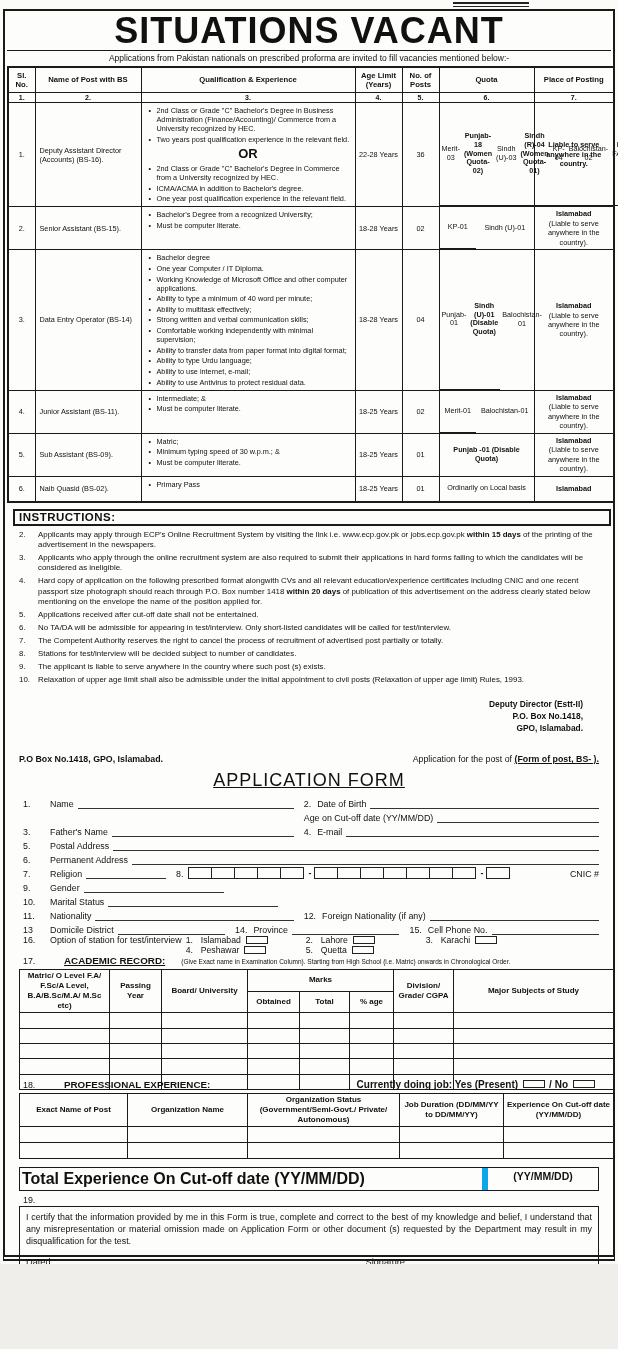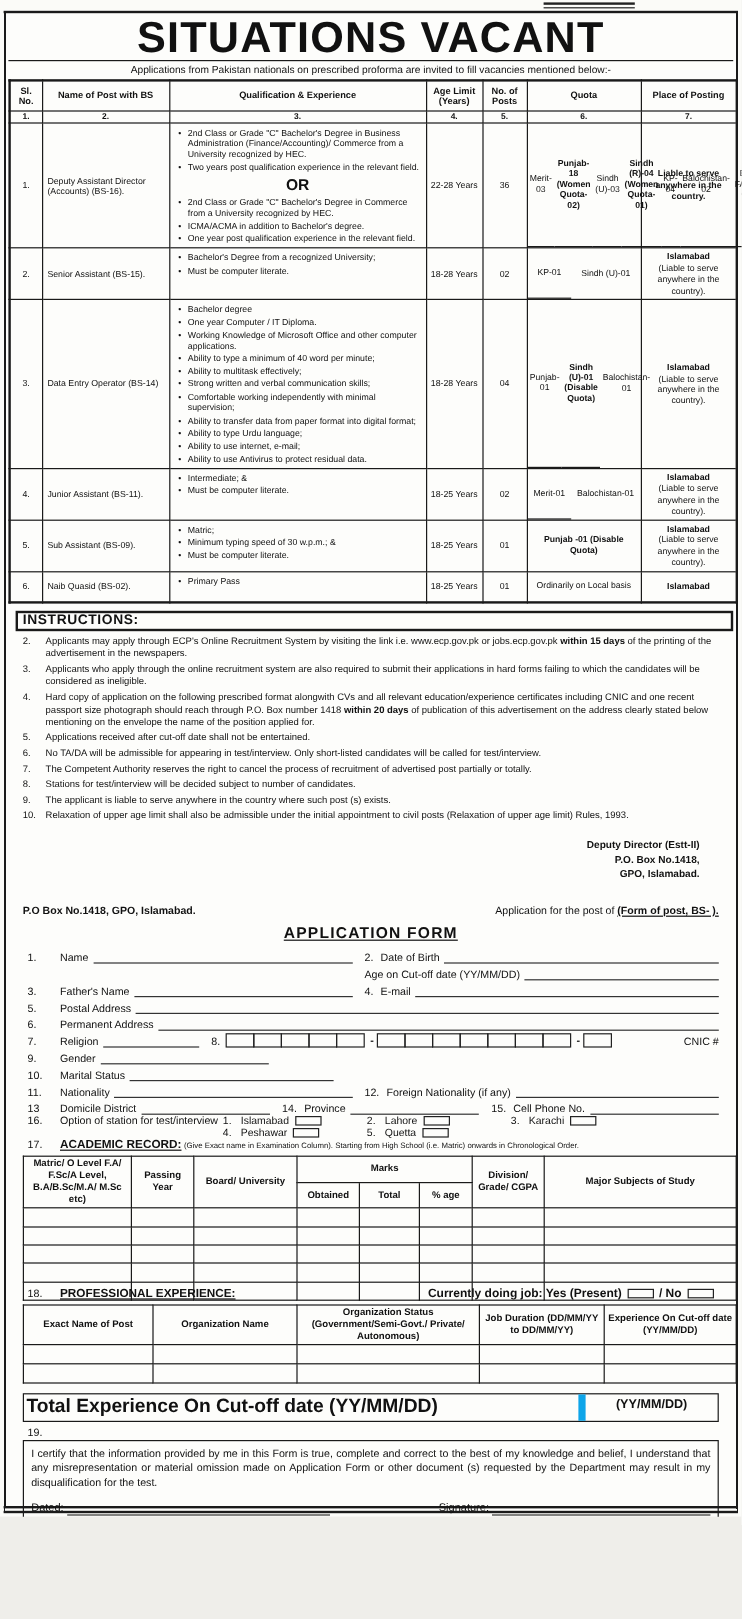--- a/index.html
+++ b/index.html
@@ -40,21 +40,21 @@
   .instr-item { display:flex; font-size:7.9px; line-height:1.32; margin:0 10px 2.5px 12px; }
   .instr-num { flex:none; width:19px; }
   .instr-text { flex:1; }
 
   .signoff { text-align:right; font-weight:bold; font-size:8.4px; line-height:1.45; margin:10px 28px 8px 0; }
 
   .addr-row { display:flex; justify-content:space-between; align-items:baseline; font-size:8.8px; margin:12px 12px 4px 12px; }
   .addr-left { font-weight:bold; }
   .addr-right .u { font-weight:bold; text-decoration:underline; }
 
-  .form-title { text-align:center; font-weight:bold; font-size:13px; text-decoration:underline; letter-spacing:1px; margin:2px 0 4px; }
+  .form-title { text-align:center; font-weight:normal; font-size:18px; text-decoration:underline; letter-spacing:1px; margin:2px 0 4px; }
 
   .ref-box { display:flex; border:1px solid #1a1a1a; margin:0 10px 4px; font-size:8.8px; }
   .ref-left { flex:1.15; padding:5px 5px 3px; }
   .ref-right { flex:1; border-left:1px solid #1a1a1a; }
   .ref-right-top { display:flex; align-items:center; padding:3px 4px 1px; }
   .mini-box { width:36px; height:10px; border:1px solid #1a1a1a; margin:0 10px 0 5px; flex:none; }
   .mini-box.last { margin-right:0; }
   .ref-right-bottom { font-size:8.4px; padding:2px 4px 3px; }
 
   .frow { display:flex; align-items:flex-end; font-size:8.9px; margin:0 12px 0 16px; min-height:14px; }
@@ -72,21 +72,21 @@
   .cnic-box { width:24px; height:12px; border:1px solid #222; margin-left:-1px; }
   .cnic-dash { padding:0 4px; font-weight:bold; }
   .cnic-label { margin-left:auto; padding-left:8px; white-space:nowrap; }
 
   .chk { width:22px; height:8px; border:1px solid #222; display:inline-block; margin:0 4px 1px 5px; flex:none; }
   .st-rows { display:flex; flex-direction:column; }
   .st-row { display:flex; }
   .st-item { width:120px; display:flex; align-items:center; font-size:8.7px; }
   .st-num { width:15px; flex:none; }
 
-  .sec-row { display:flex; align-items:baseline; margin:6px 12px 2px 16px; font-size:8.9px; }
+  .sec-row { display:flex; align-items:baseline; margin:6px 12px 2px 16px; font-size:8.9px;gap:14px; }
   .sec-num { flex:none; width:27px; }
   .sec-title { font-weight:bold; text-decoration:underline; font-size:9.8px; padding-right:2px; white-space:nowrap; }
   .sec-note { font-size:6.5px; }
 
   .atable, .etable { border-collapse:collapse; margin:1px 12px 0; width:594px; table-layout:fixed; }
   .atable th, .atable td, .etable th, .etable td { border:1px solid #1a1a1a; font-size:8px; text-align:center; vertical-align:middle; }
   .atable th, .etable th { padding:1px 2px; line-height:1.25; }
   .atable td.blank { height:12px; }
   .etable td.blank { height:16px; }
 

